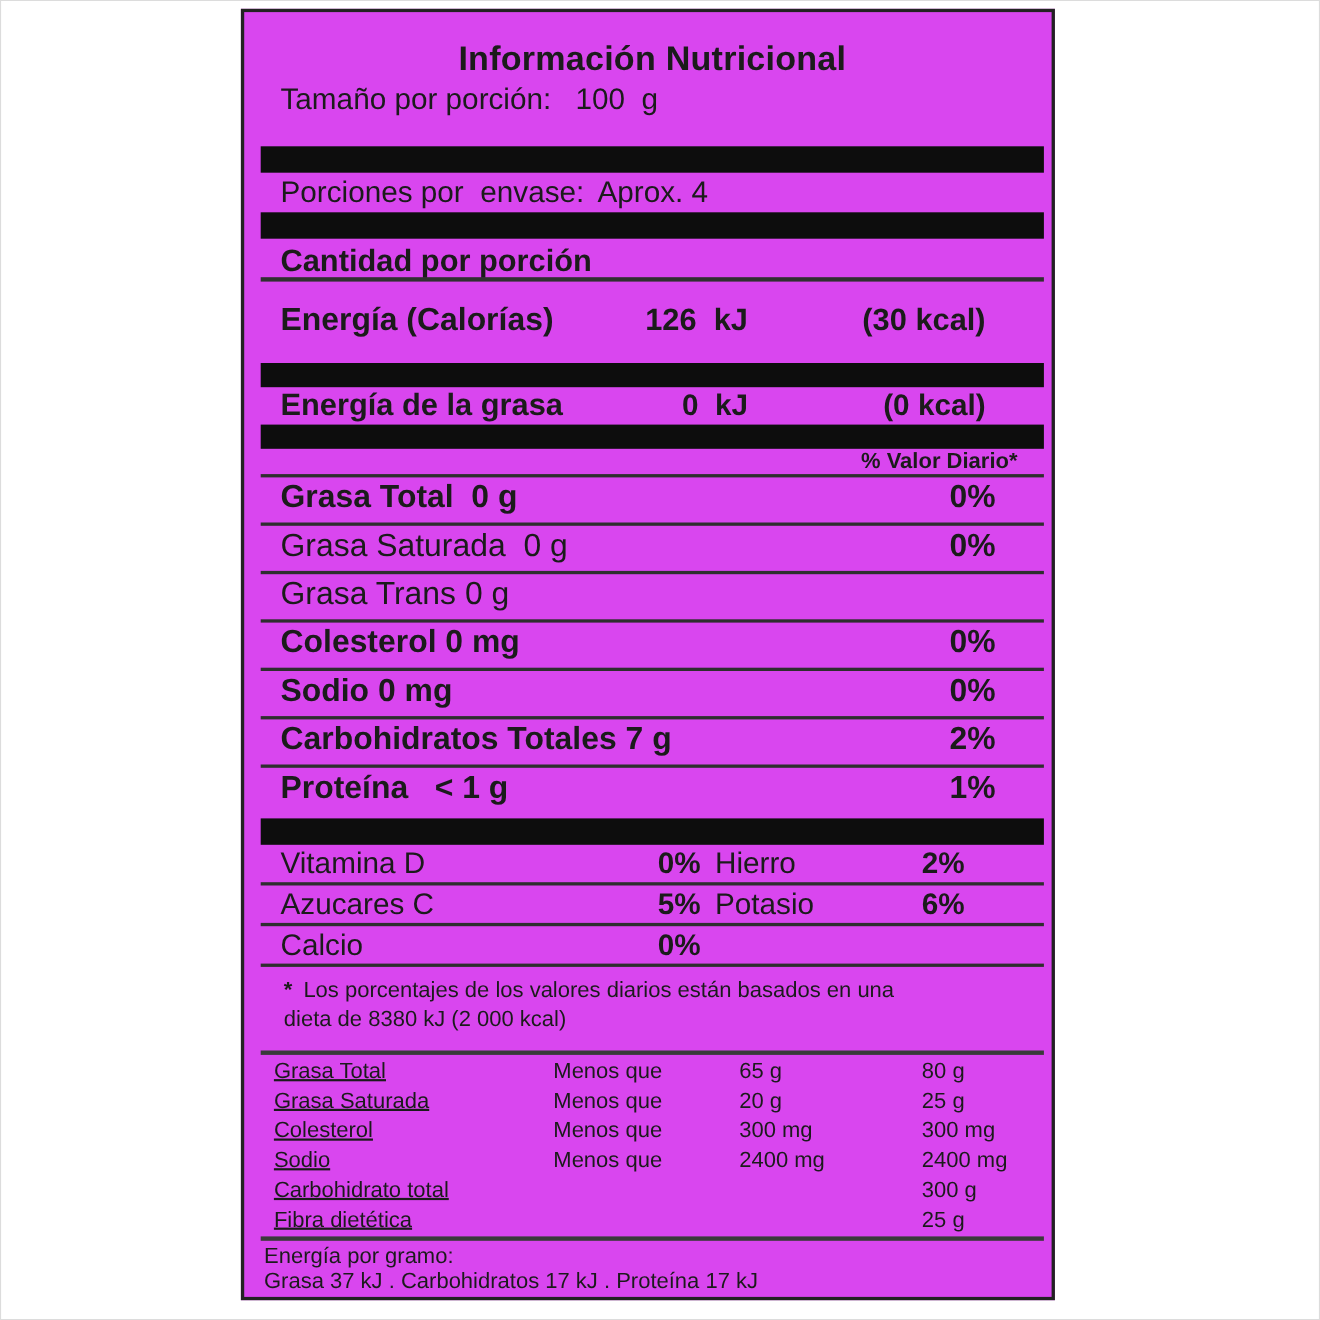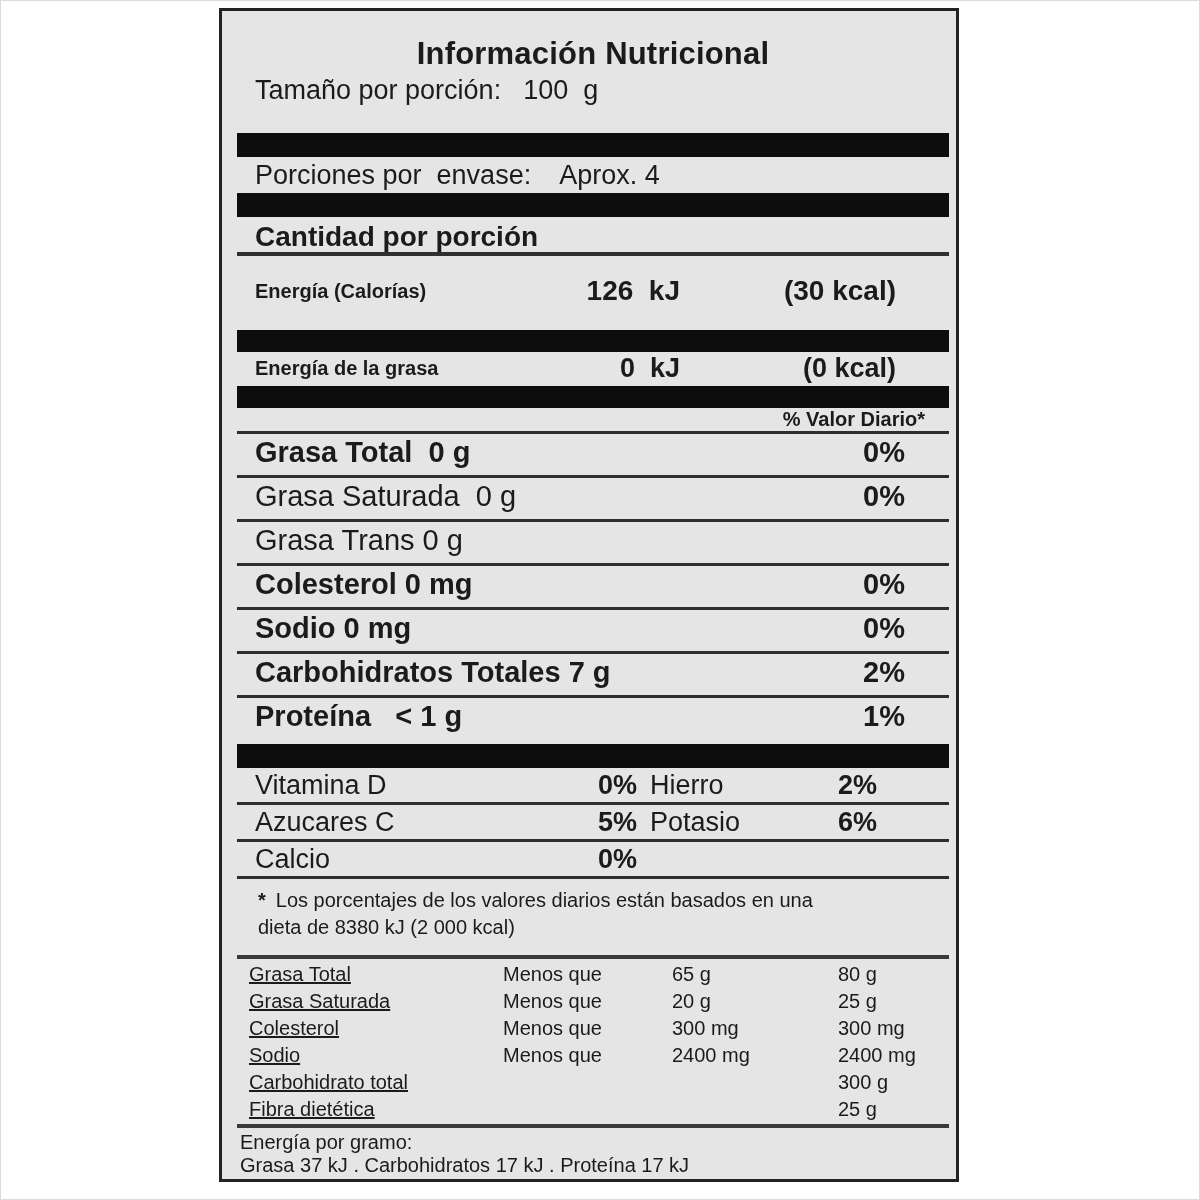--- a/index.html
+++ b/index.html
@@ -17,21 +17,21 @@
     font-family: "Liberation Sans", "DejaVu Sans", sans-serif;
     color: #1b1b1b;
   }
   .label-box {
     position: absolute;
     left: 219px;
     top: 8px;
     width: 740px;
     height: 1174px;
     border: 3px solid #222222;
-    background: #e5e5e5;
+    background: #d946ef;
     box-sizing: border-box;
     filter: blur(0.3px);
   }
   .content {
     position: relative;
     margin: 0 13px 0 15px; 
     width: 712px;
   }
   .title {
     margin-top: 24px;
@@ -55,39 +55,39 @@
   .bar-2 { margin-top: 3px; }
   .bar-3 { height: 22px; }
   .bar-4 { height: 22px; }
   .bar-5 { height: 24px; margin-top: 5px; }
   .porciones-row {
     margin-top: 3px;
     font-size: 27px;
     line-height: 30px;
     padding-left: 18px;
   }
-  .porciones-row .val { margin-left: 28px; }
+  .porciones-row .val { margin-left: 12px; }
   .cantidad-header {
     margin-top: 5px;
     font-size: 28px;
     font-weight: bold;
     line-height: 30px;
     padding-left: 18px;
   }
   .rule-thick {
     height: 4px;
     background: #303030;
   }
   .energy-row {
     position: relative;
     padding: 19px 0 23px 0;
   }
   .energy-row .ename {
     padding-left: 18px;
-    font-size: 20px;
+    font-size: 29px;
     font-weight: bold;
     line-height: 32px;
     display: inline-block;
   }
   .energy-row .ekj {
     position: absolute;
     left: 320px;
     width: 123px;
     text-align: right;
     font-size: 28px;
@@ -97,21 +97,21 @@
   .energy-row .ekcal {
     position: absolute;
     left: 509px;
     width: 150px;
     text-align: right;
     font-size: 28px;
     font-weight: bold;
     line-height: 32px;
   }
   .energy-row.second { padding: 2px 0 4px 0; }
-  .energy-row.second .ename { font-size: 20px; line-height: 28px; }
+  .energy-row.second .ename { font-size: 28px; line-height: 28px; }
   .energy-row.second .ekj,
   .energy-row.second .ekcal { font-size: 27px; line-height: 28px; }
   .dv-header {
     font-size: 20px;
     font-weight: bold;
     line-height: 23px;
     text-align: right;
     padding-right: 24px;
     border-bottom: 3px solid #2e2e2e;
   }

